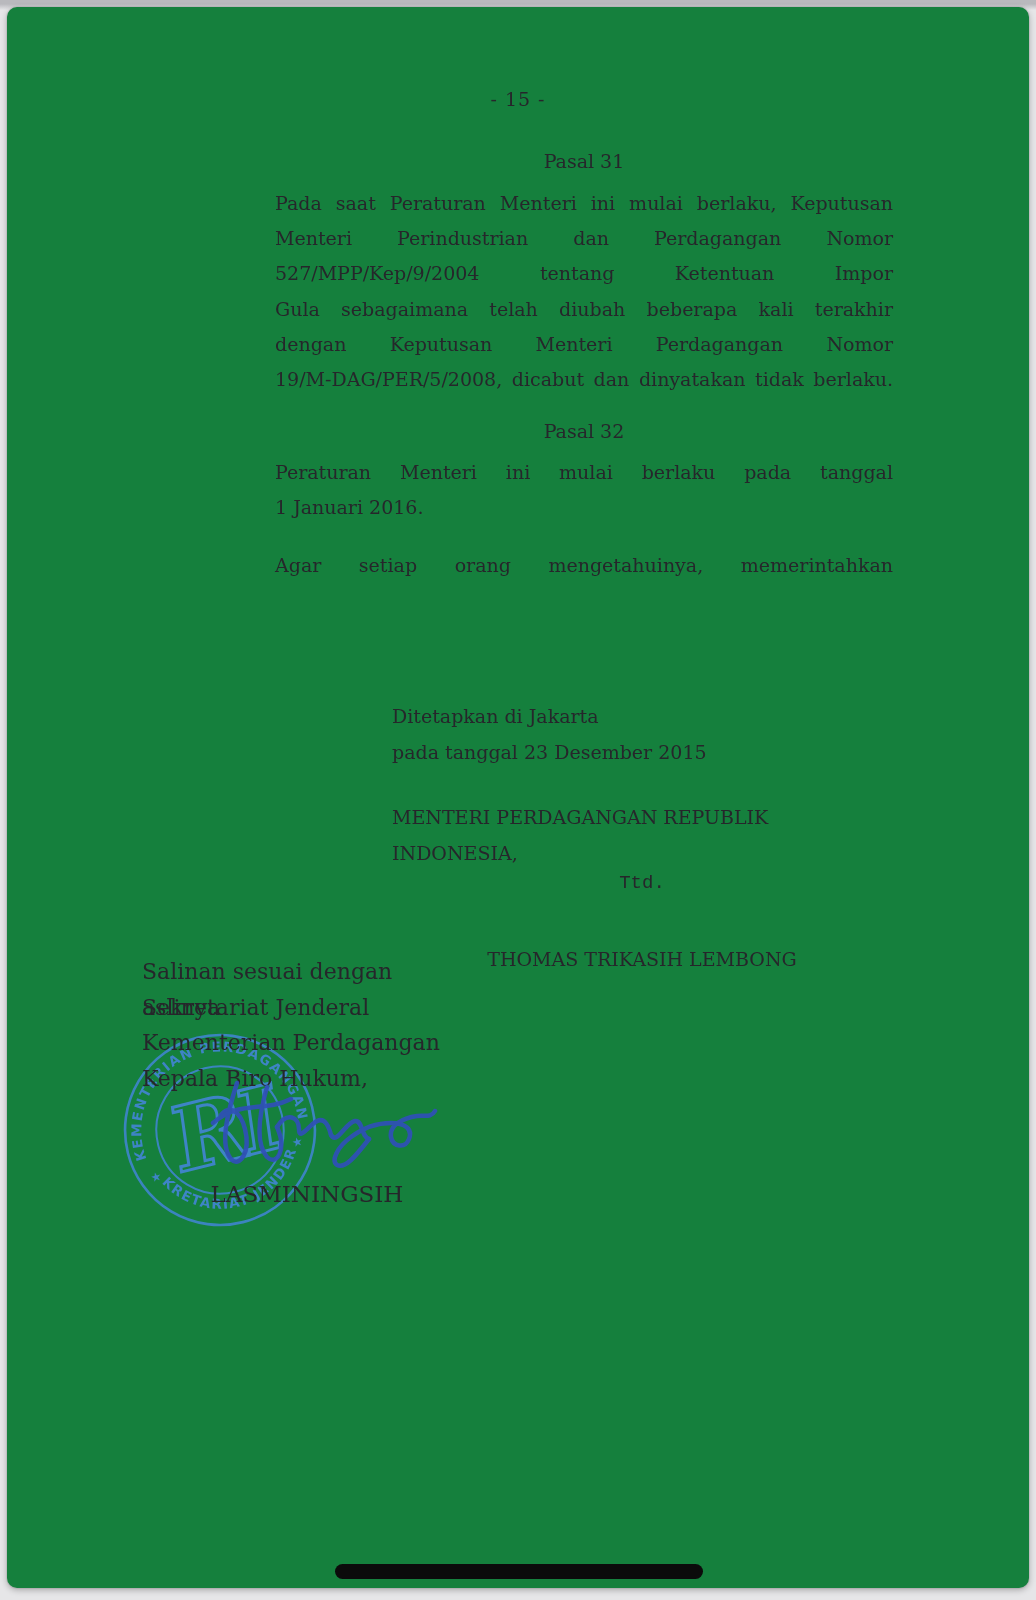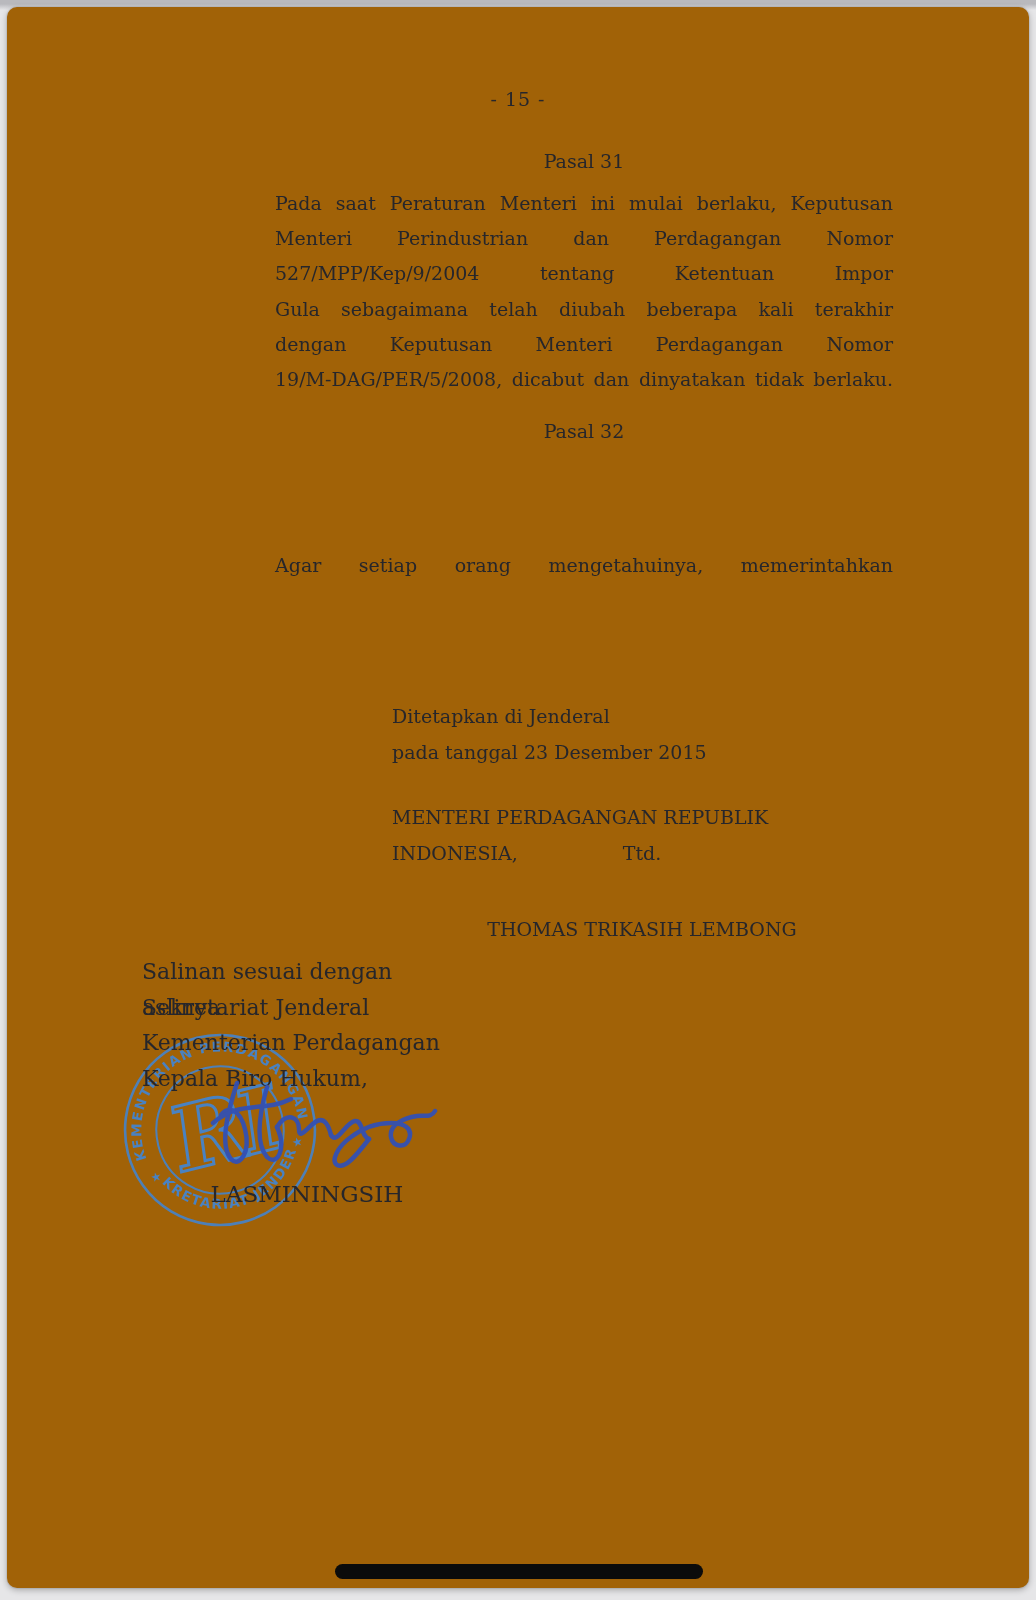--- a/index.html
+++ b/index.html
@@ -3,21 +3,21 @@
 <meta charset="utf-8">
 <style>
   html,body { margin:0; padding:0; }
   body {
     width:1036px; height:1600px; position:relative; overflow:hidden;
     background:linear-gradient(#b9b9bd 0px, #b9b9bd 4px, #e6e6e8 10px, #e6e6e8 100%);
     font-family:"DejaVu Serif", serif;
   }
   .page {
     position:absolute; left:7px; top:7px; width:1022px; height:1581px;
-    background:#a16207; border-radius:10px;
+    background:#15803d; border-radius:10px;
     box-shadow:0 2px 6px rgba(0,0,0,.28), 0 0 0 1px rgba(0,0,0,.05);
     color:#26262b;
   }
   .abs { position:absolute; }
   .pageno { top:81px; left:0; width:100%; text-align:center; font-size:19px; letter-spacing:1px; }
   .heading { left:268px; width:618px; text-align:center; font-size:19px; }
   .para { left:268px; width:618px; font-size:19px; }
   .para .line { height:35.2px; line-height:35.2px; text-align:justify; text-align-last:justify; white-space:normal; }
   .para .line.short { text-align-last:left; }
   .enact { left:385px; width:500px; font-size:19px; }
@@ -47,30 +47,34 @@
     <div class="line">Pada saat Peraturan Menteri ini mulai berlaku, Keputusan</div>
     <div class="line">Menteri Perindustrian dan Perdagangan Nomor</div>
     <div class="line">527/MPP/Kep/9/2004 tentang Ketentuan Impor</div>
     <div class="line">Gula sebagaimana telah diubah beberapa kali terakhir</div>
     <div class="line">dengan Keputusan Menteri Perdagangan Nomor</div>
     <div class="line">19/M-DAG/PER/5/2008, dicabut dan dinyatakan tidak berlaku.</div>
   </div>
 
   <div class="abs heading" style="top:413px;">Pasal 32</div>
 
+  <div class="abs para" style="top:448px;">
+    <div class="line">Peraturan Menteri ini mulai berlaku pada tanggal</div>
+    <div class="line short">1 Januari 2016.</div>
+  </div>
 
   <div class="abs para" style="top:541px;">
     <div class="line">Agar setiap orang mengetahuinya, memerintahkan</div>
   </div>
 
   <div class="abs enact" style="top:691px;">
-    <div class="eline">Ditetapkan di Jenderal</div>
+    <div class="eline">Ditetapkan di Jakarta</div>
     <div class="eline">pada tanggal 23 Desember 2015</div>
     <div class="eline" style="margin-top:29px;">MENTERI PERDAGANGAN REPUBLIK INDONESIA,</div>
-    <div class="eline center" style="">Ttd.</div>
+    <div class="eline center" style="margin-top:30px;font-family:Liberation Mono, monospace;">Ttd.</div>
     <div class="eline center" style="margin-top:40px;">THOMAS TRIKASIH LEMBONG</div>
   </div>
 
   <div class="abs attest" style="top:947px;">
     <div class="aline">Salinan sesuai dengan aslinya</div>
     <div class="aline">Sekretariat Jenderal</div>
     <div class="aline">Kementerian Perdagangan</div>
     <div class="aline">Kepala Biro Hukum,</div>
   </div>
 

